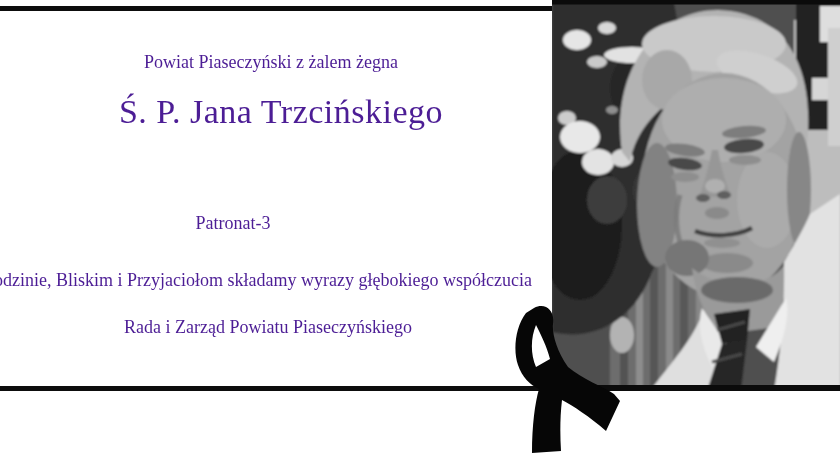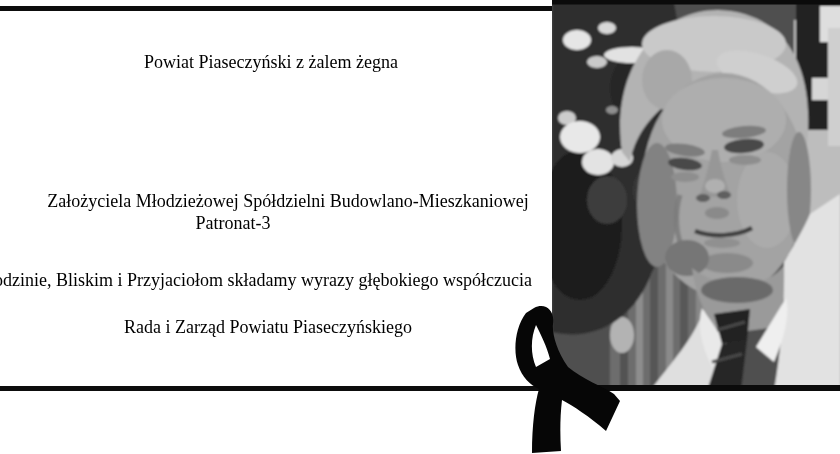--- a/index.html
+++ b/index.html
@@ -2,21 +2,21 @@
 <html><head>
 <meta charset="utf-8">
 <style>
   html,body{margin:0;padding:0;background:#ffffff;}
   .stage{
     position:relative;
     width:840px;height:454px;
     background:#ffffff;
     overflow:hidden;
     font-family:"Liberation Serif","DejaVu Serif",serif;
-    color:#000000;
+    color:#4c1d95;
   }
   
   .frame{
     position:absolute;
     left:-14px;top:6px;
     width:604px;height:385px;
     box-sizing:border-box;
     border:5px solid #0d0d0d;
     background:#ffffff;
     z-index:1;
@@ -59,21 +59,21 @@
 </style>
 </head>
 <body>
 
 <div class="stage">
 
   <div class="frame"></div>
 
   <div class="notice">
     <p class="intro">Powiat Piaseczyński z żalem żegna</p>
-    <p class="r2">Założyciela Młodzieżowej Spółdzielni Budowlano-Mieszkaniowej</p>
+    <h1 class="name">Ś. P. Jana Trzcińskiego</h1>
     <p class="r3">Patronat-3</p>
     <p class="condolence">Rodzinie, Bliskim i Przyjaciołom składamy wyrazy głębokiego współczucia</p>
     <p class="signature">Rada i Zarząd Powiatu Piaseczyńskiego</p>
   </div>
 
   <div class="photo" title="Black-and-white portrait of a grey-haired man in a white shirt and dark tie, with white petunia flowers and a window behind him">
     <svg width="288" height="391" viewBox="0 0 288 391" xmlns="http://www.w3.org/2000/svg">
       <defs>
         <filter id="soft" x="-5%" y="-5%" width="110%" height="110%">
           <feGaussianBlur stdDeviation="1.3"></feGaussianBlur>

